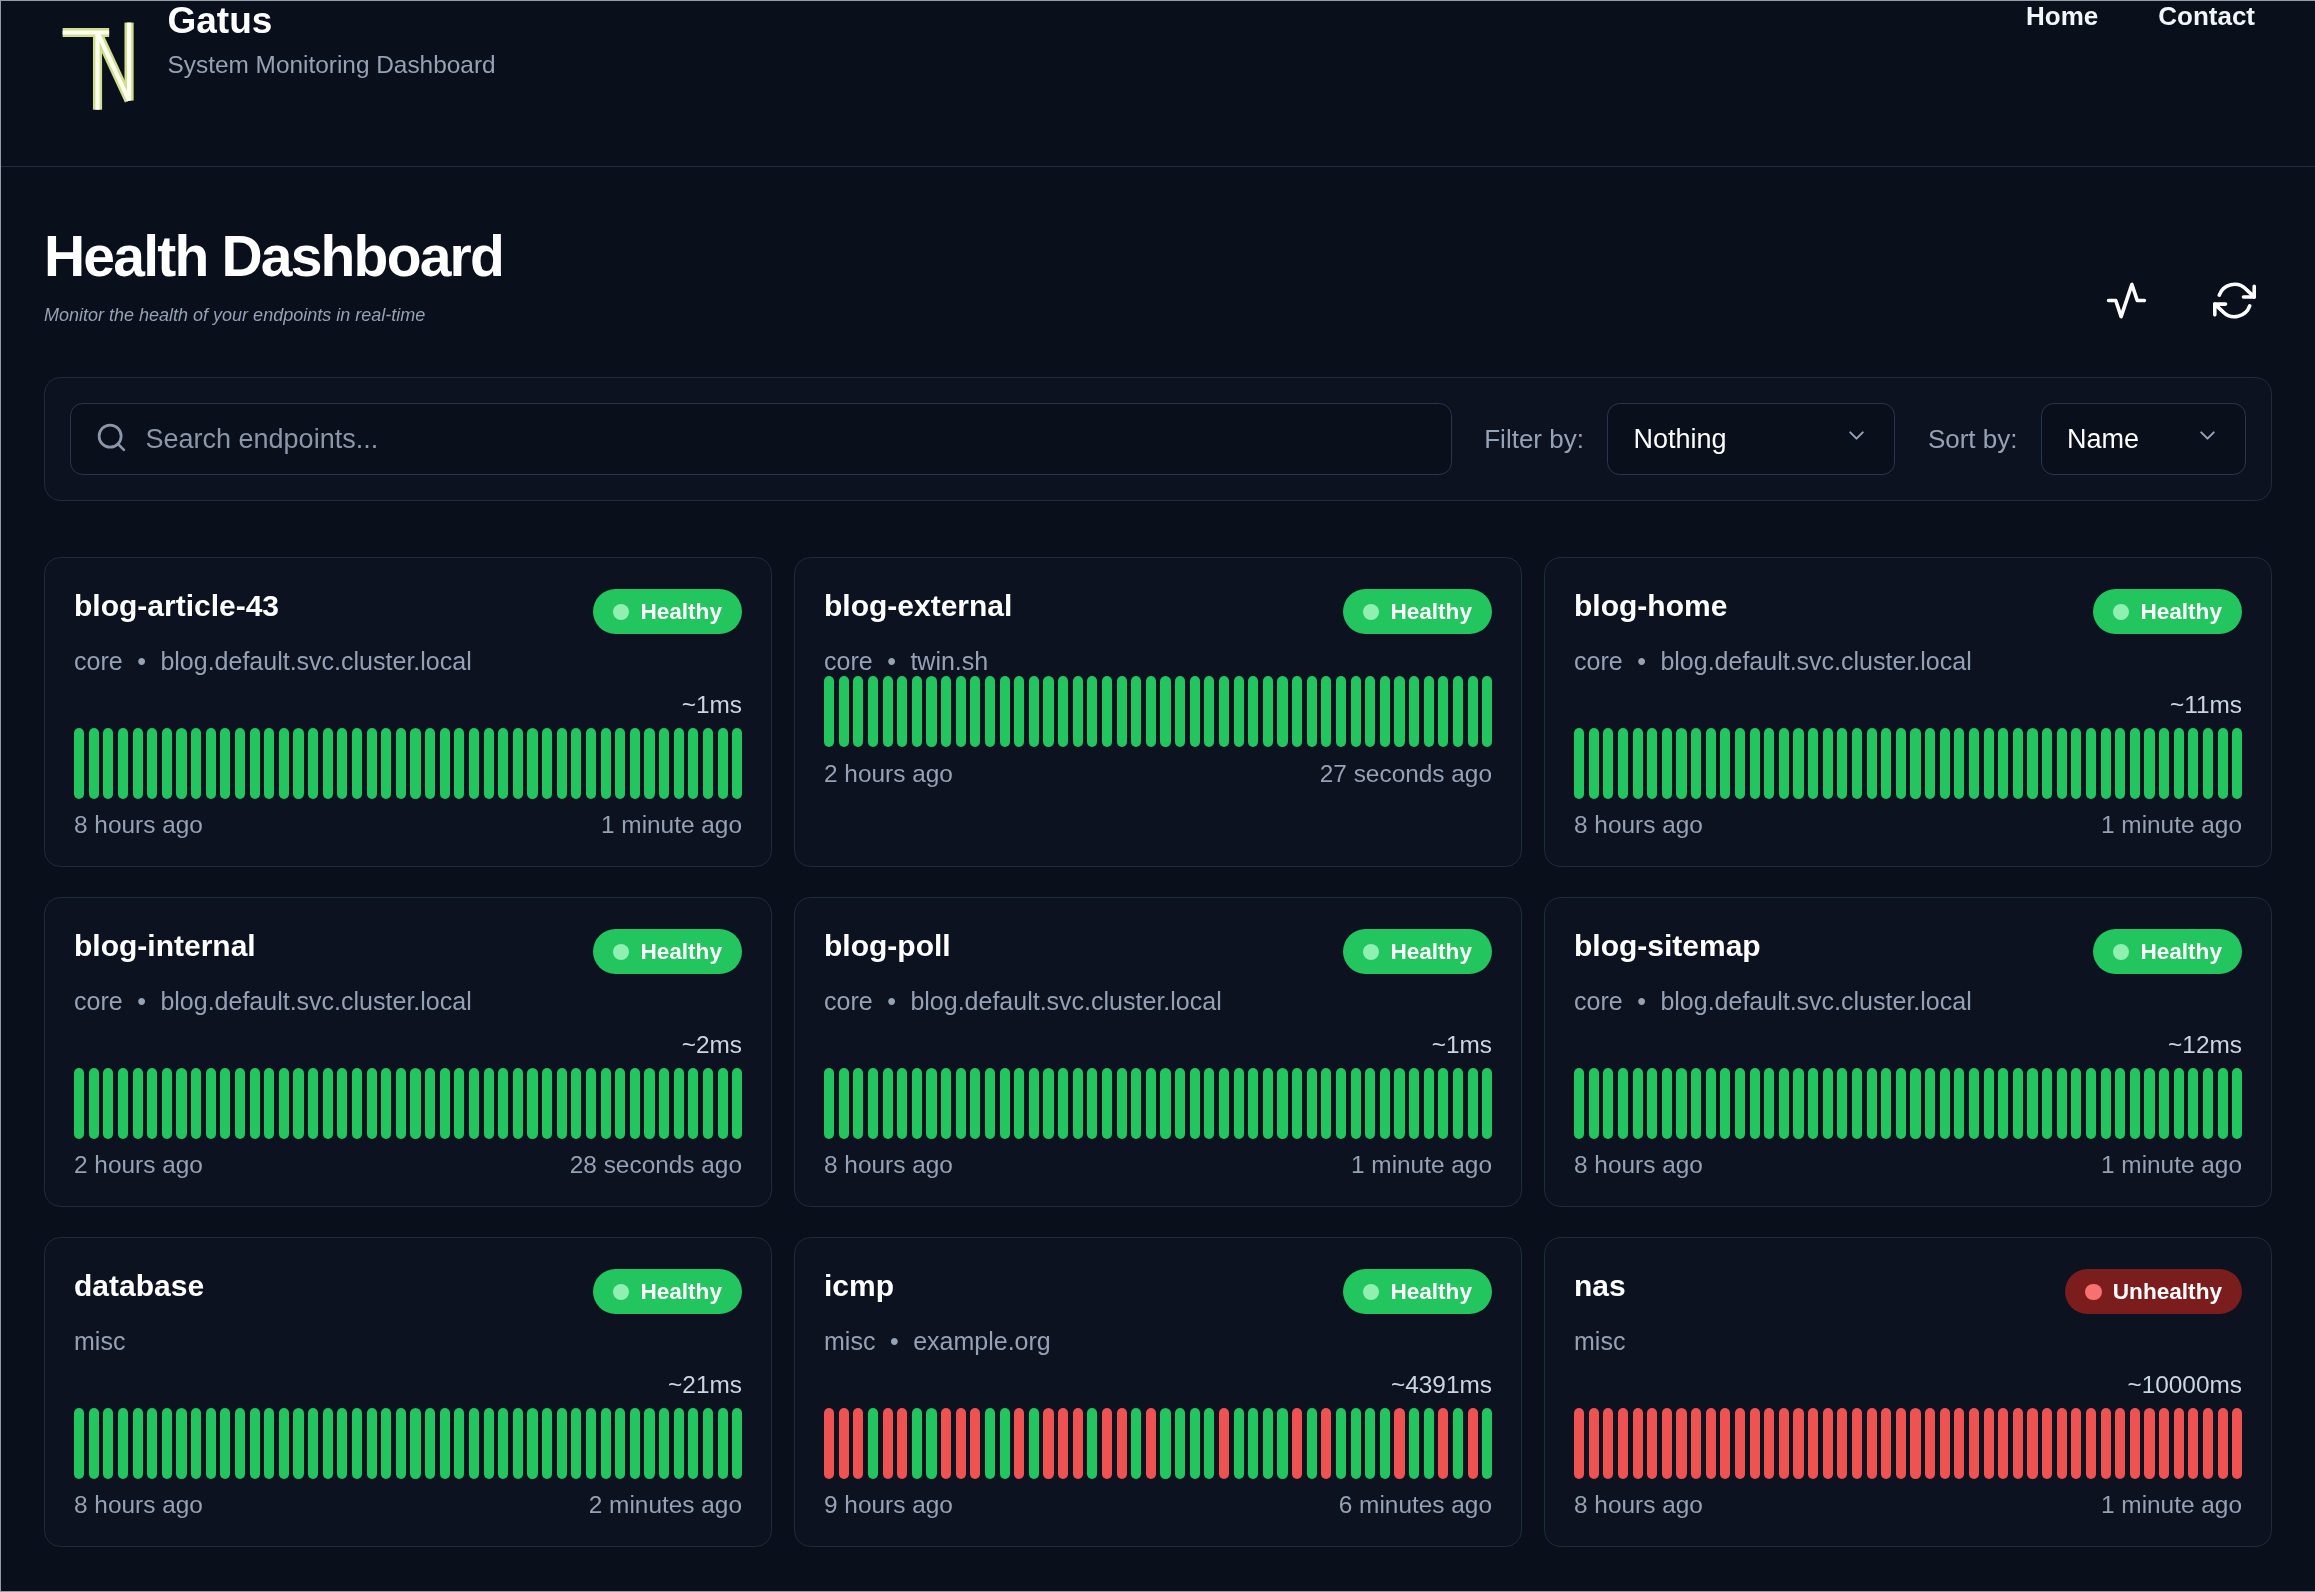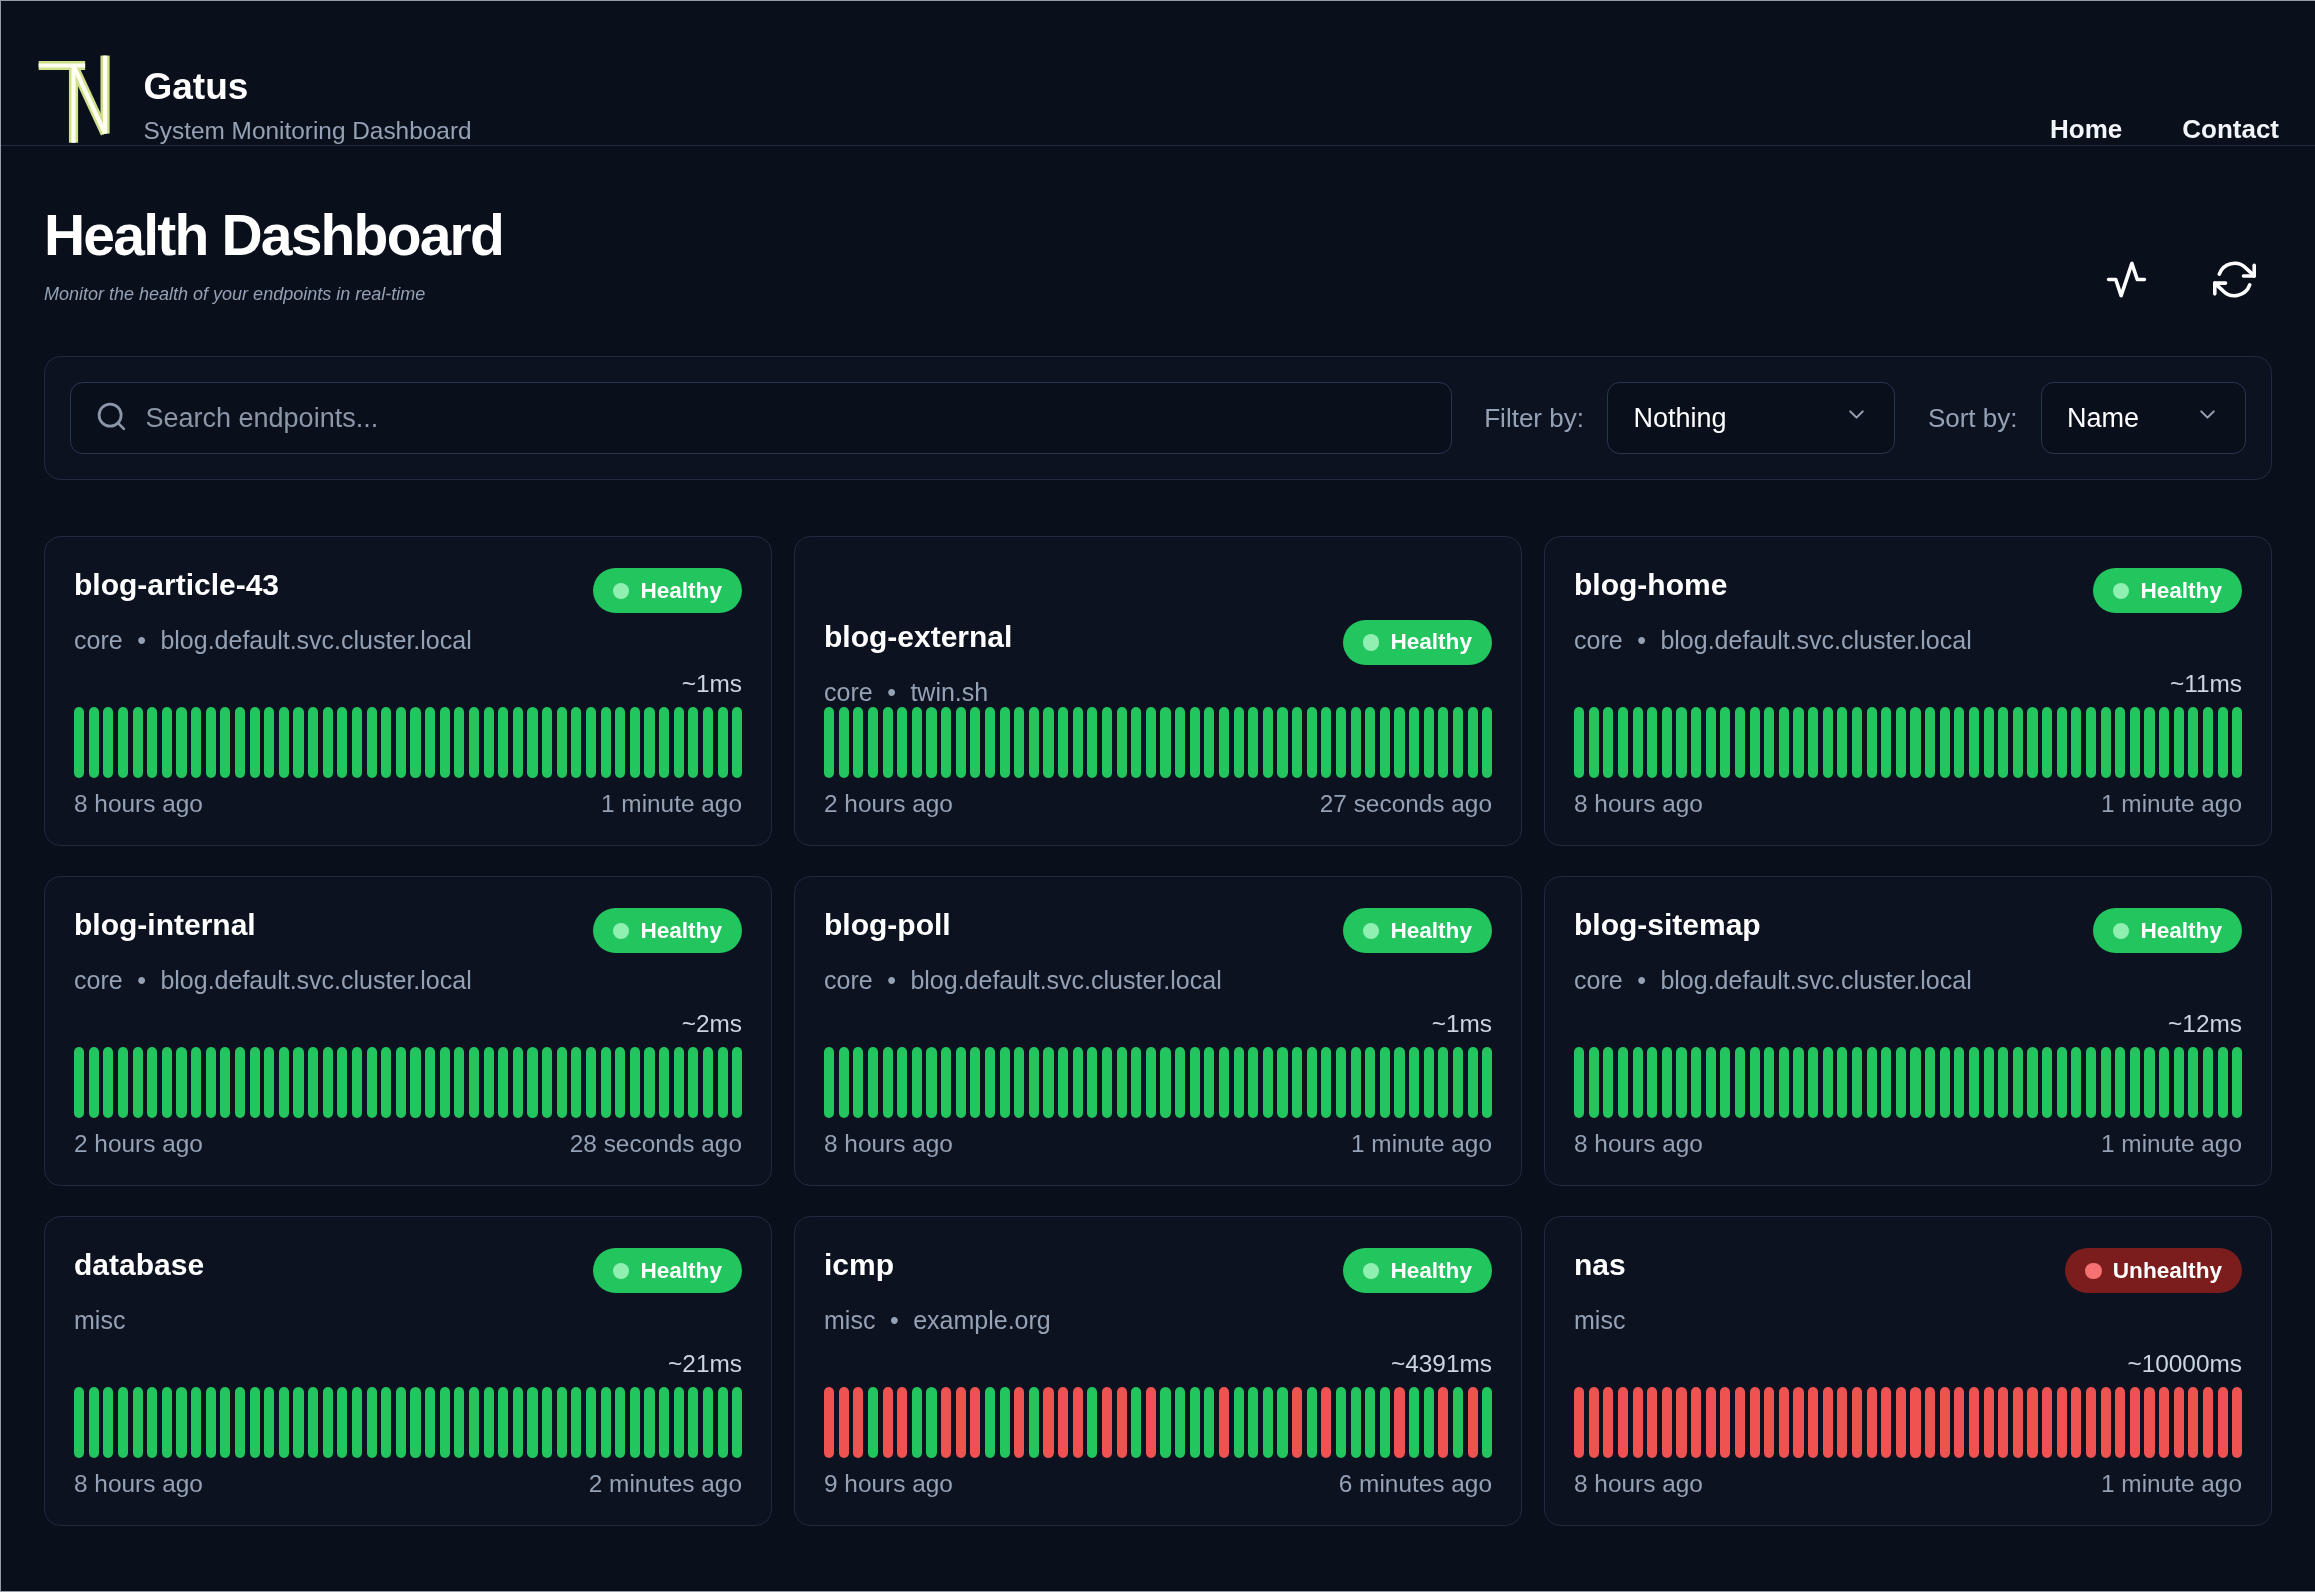--- a/index.html
+++ b/index.html
@@ -20,22 +20,22 @@
   body{font-family:"Liberation Sans","DejaVu Sans",sans-serif;}
   .viewport{
     width:2316px;height:1592px;
     background:var(--background);
     border:1.8px solid #969ca6;
     overflow:hidden;
   }
 
   
   .app-header{
-    height:145px;display:flex;align-items:flex-end;
-    padding:0 36px;border-bottom:0.9px solid var(--border);
+    height:166px;display:flex;align-items:flex-start;
+    padding:0 60px;border-bottom:0.9px solid var(--border);
   }
   .logo{margin-right:23.5px;display:flex;align-items:flex-start;margin-top:11px;}
   .brand-name{font-size:37px;font-weight:bold;color:#ffffff;line-height:1.1;}
   .brand-sub{font-size:24.4px;color:var(--text-secondary);margin-top:9px;}
   .nav{margin-left:auto;display:flex;gap:60px;}
   .nav-link{font-size:26px;font-weight:bold;color:var(--text-primary);cursor:pointer;}
 
   
   .main{padding:0 43px;}
   .title-row{display:flex;justify-content:space-between;align-items:flex-start;margin-top:56px;}
@@ -71,21 +71,21 @@
 
   
   .grid{
     margin-top:56px;display:grid;
     grid-template-columns:repeat(3,1fr);
     gap:30px 22px;
   }
   .card{
     height:310px;background:var(--card-background);
     border:0.9px solid var(--border);border-radius:16.3px;
-    padding:31px 29px 27px;display:flex;flex-direction:column;cursor:pointer;justify-content:flex-end;
+    padding:31px 29px 27px;display:flex;flex-direction:column;cursor:pointer;
   }
   .card-head{display:flex;justify-content:space-between;align-items:flex-start;}
   .card-title{font-size:30px;font-weight:bold;color:#ffffff;}
   .badge{
     height:45px;border-radius:904px;padding:0 20px;
     display:inline-flex;align-items:center;gap:11px;
     font-size:22.6px;font-weight:bold;color:#ffffff;flex:none;
   }
   .badge.healthy{background:var(--healthy-green);}
   .badge.unhealthy{background:var(--badge-unhealthy-bg);}

